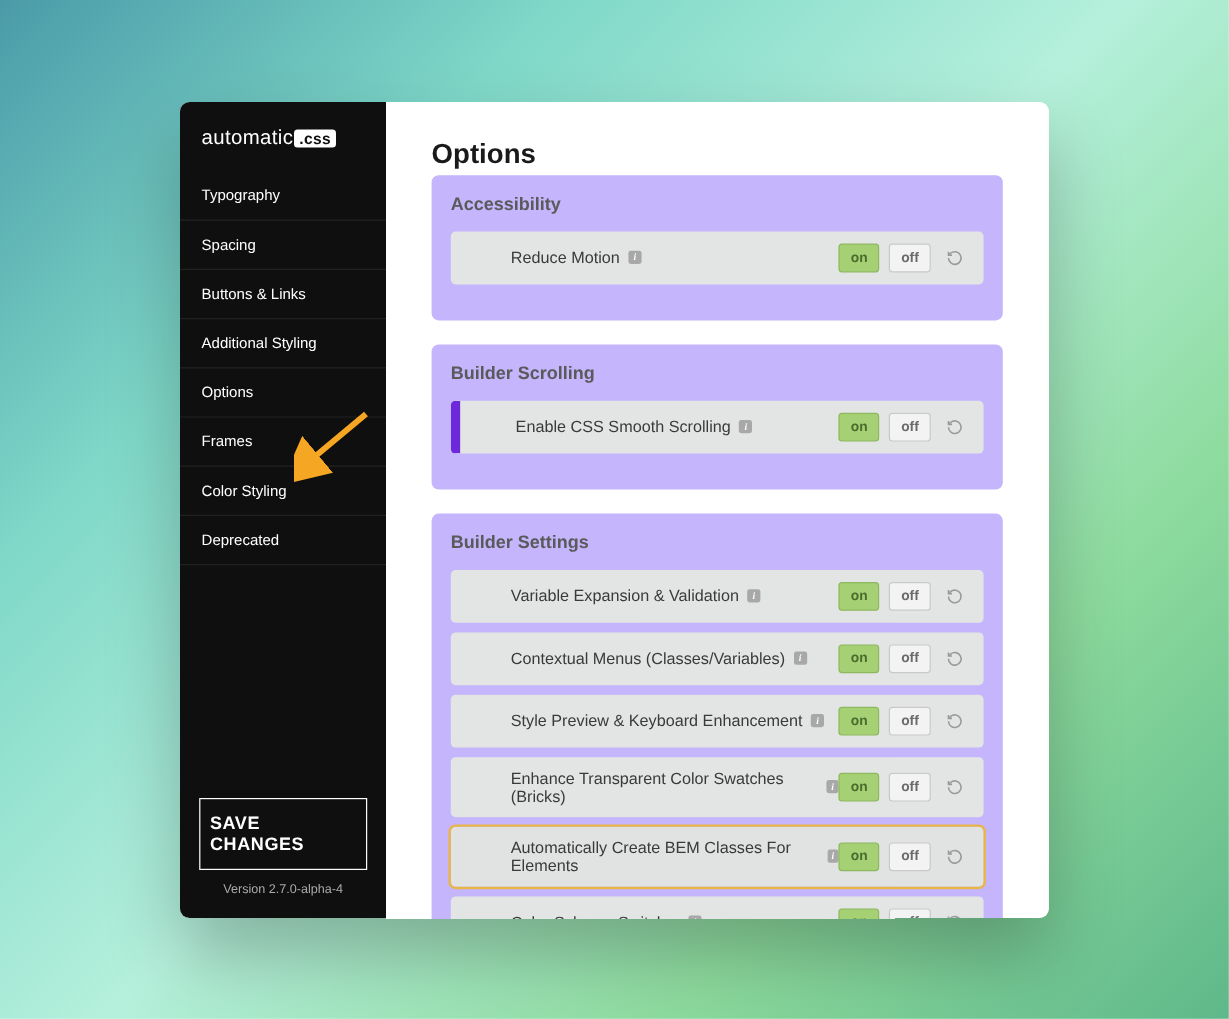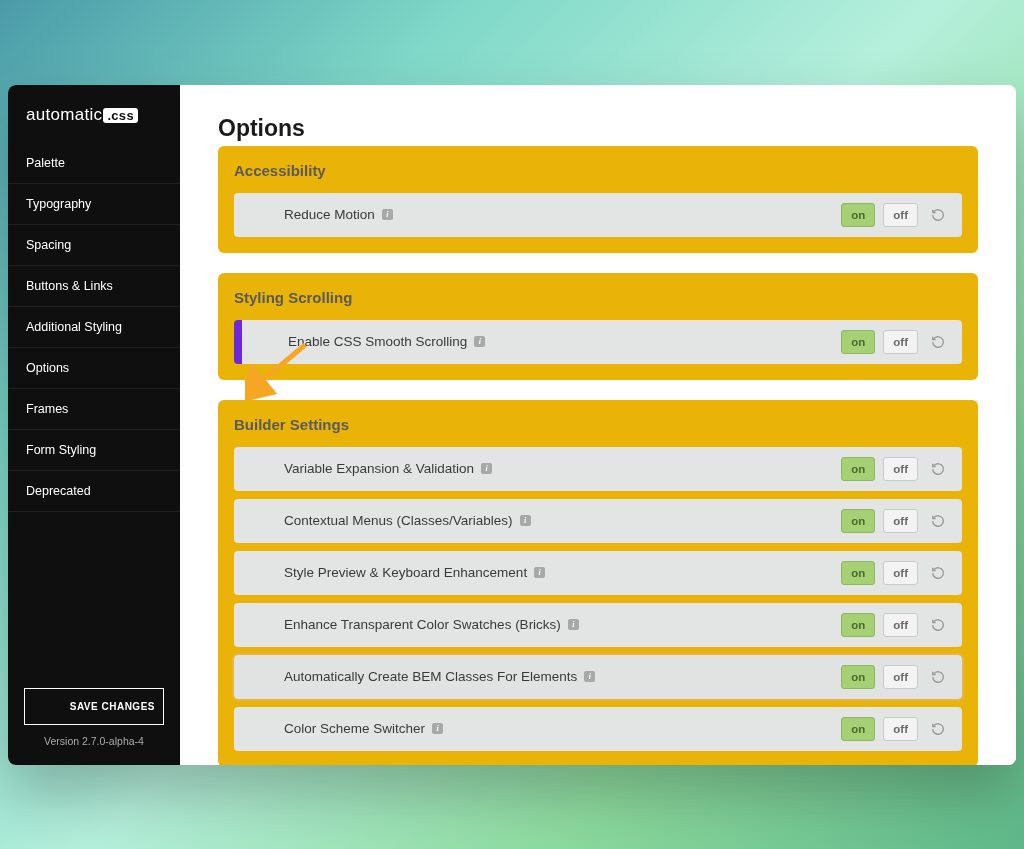--- a/index.html
+++ b/index.html
@@ -7,21 +7,21 @@
   font-family: -apple-system, BlinkMacSystemFont, "Segoe UI", Arial, sans-serif;
   width: 1024px;
   height: 849px;
   background: linear-gradient(135deg, #4a9ba8 0%, #7fd8c8 25%, #b5f0dc 50%, #8ddb9e 75%, #5fb88a 100%);
   display: flex;
   align-items: center;
   justify-content: center;
   position: relative;
 }
 .window {
-  width: 1008px;
+  width: 724px;
   height: 680px;
   background: #fff;
   border-radius: 8px;
   display: flex;
   overflow: hidden;
   box-shadow: 0 30px 60px rgba(0,0,0,0.25);
 }
 .sidebar {
   width: 172px;
   background: #0f0f0f;
@@ -66,25 +66,25 @@
   border-top: 6px solid transparent;
   border-bottom: 6px solid transparent;
   border-right: 6px solid #fff;
 }
 .save-btn {
   margin: 18px 16px 10px 16px;
   padding: 12px 8px;
   border: 1.5px solid #fff;
   background: transparent;
   color: #fff;
-  font-size: 10px;
+  font-size: 15px;
   font-weight: 700;
   letter-spacing: 0.5px;
   cursor: pointer;
-  text-align: right;
+  text-align: left;
 }
 .version {
   text-align: center;
   font-size: 10.5px;
   color: #aaa;
   padding-bottom: 18px;
 }
 .main {
   flex: 1;
   padding: 30px 38px 20px 38px;
@@ -96,23 +96,23 @@
   font-weight: 800;
   color: #1a1a1a;
   margin-bottom: 4px;
 }
 .page-subtitle {
   font-size: 13px;
   color: #555;
   margin-bottom: 24px;
 }
 .section {
-  background: #eab308;
+  background: #c4b5fd;
   border-radius: 6px;
-  padding: 16px 16px 16px 16px;
+  padding: 16px 16px 30px 16px;
   margin-bottom: 20px;
 }
 .section-title {
   font-size: 15px;
   font-weight: 700;
   color: #5a5a5a;
   margin-bottom: 14px;
 }
 .option-row {
   background: #e3e5e5;
@@ -202,28 +202,27 @@
 </head>
 <body>
 
 <div class="window">
 
   <div class="sidebar">
     <div class="logo">
       <span>automatic</span><span class="css-tag">.css</span>
     </div>
     <div class="nav" id="nav">
-        <div class="nav-item">Palette</div>
         <div class="nav-item">Typography</div>
         <div class="nav-item">Spacing</div>
         <div class="nav-item">Buttons &amp; Links</div>
         <div class="nav-item">Additional Styling</div>
         <div class="nav-item active">Options</div>
         <div class="nav-item">Frames</div>
-        <div class="nav-item">Form Styling</div>
+        <div class="nav-item">Color Styling</div>
         <div class="nav-item">Deprecated</div>
       </div>
     <button class="save-btn">SAVE CHANGES</button>
     <div class="version">Version 2.7.0-alpha-4</div>
   </div>
 
   <div class="main">
     <h1 class="page-title">Options</h1>
     <div id="sections">
         <div class="section">
@@ -241,21 +240,21 @@
               <div class="reset-btn">
                 <svg width="14" height="14" viewBox="0 0 24 24" fill="none" stroke="currentColor" stroke-width="2.3">
                   <path d="M3 12a9 9 0 1 0 3-6.7L3 8"></path>
                   <polyline points="3 3 3 8 8 8"></polyline>
                 </svg>
               </div>
             </div>
           </div>
         </div>
         <div class="section">
-          <div class="section-title">Styling Scrolling</div>
+          <div class="section-title">Builder Scrolling</div>
           <div class="option-row accent-left">
             <div class="option-label">
               <span>Enable CSS Smooth Scrolling</span>
               <span class="info-icon">i</span>
             </div>
             <div class="controls">
               <div class="toggle-group">
                 <button class="toggle-btn active">on</button>
                 <button class="toggle-btn">off</button>
               </div>

